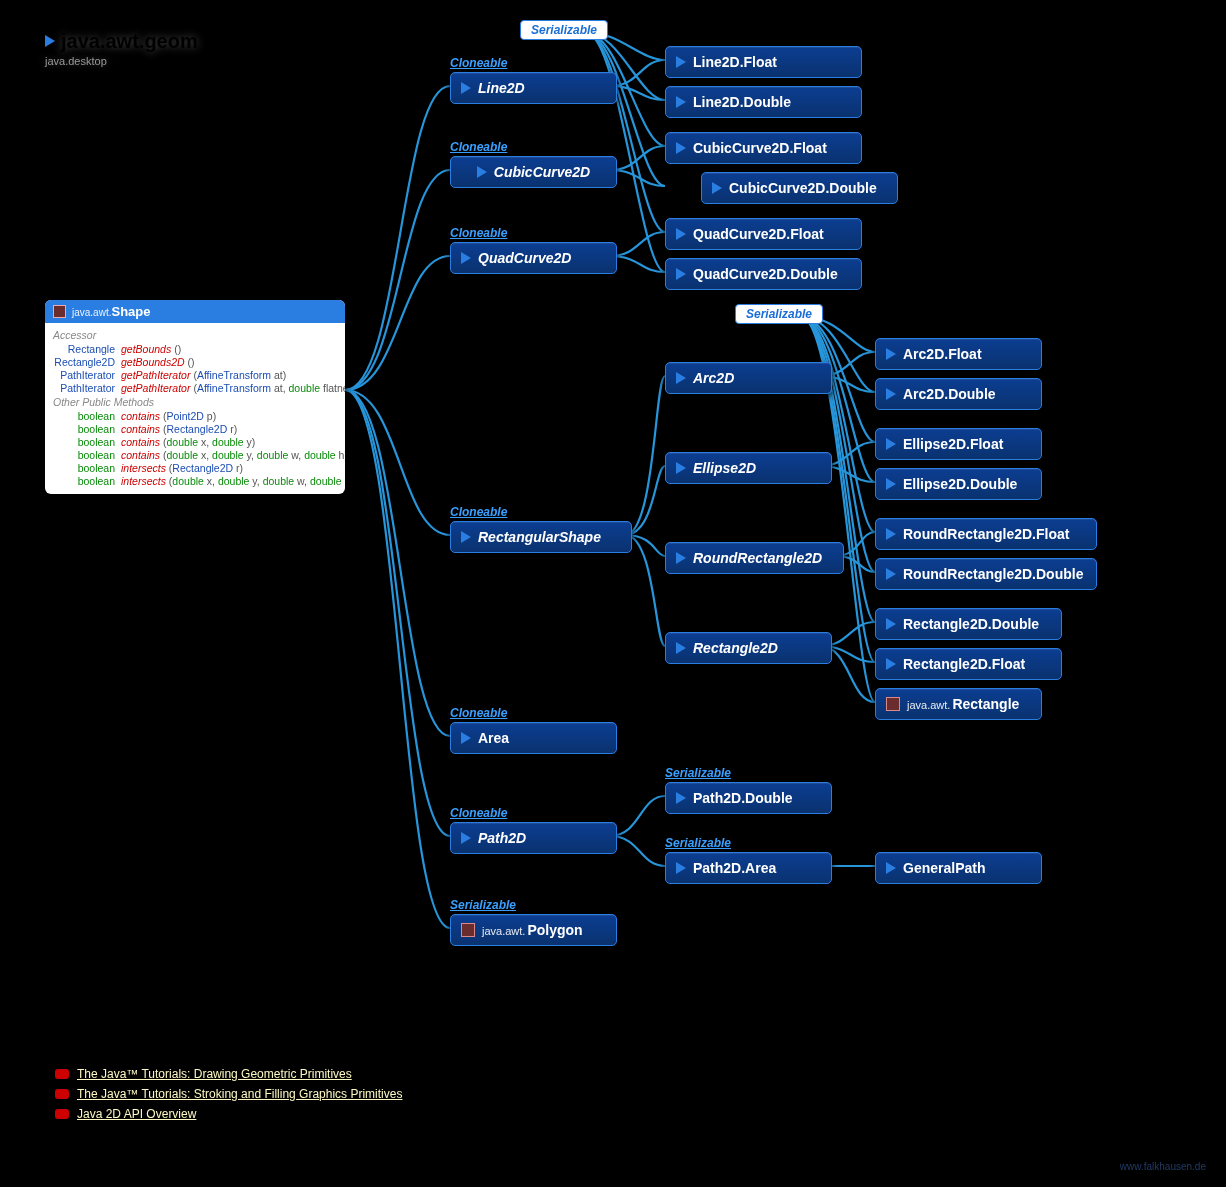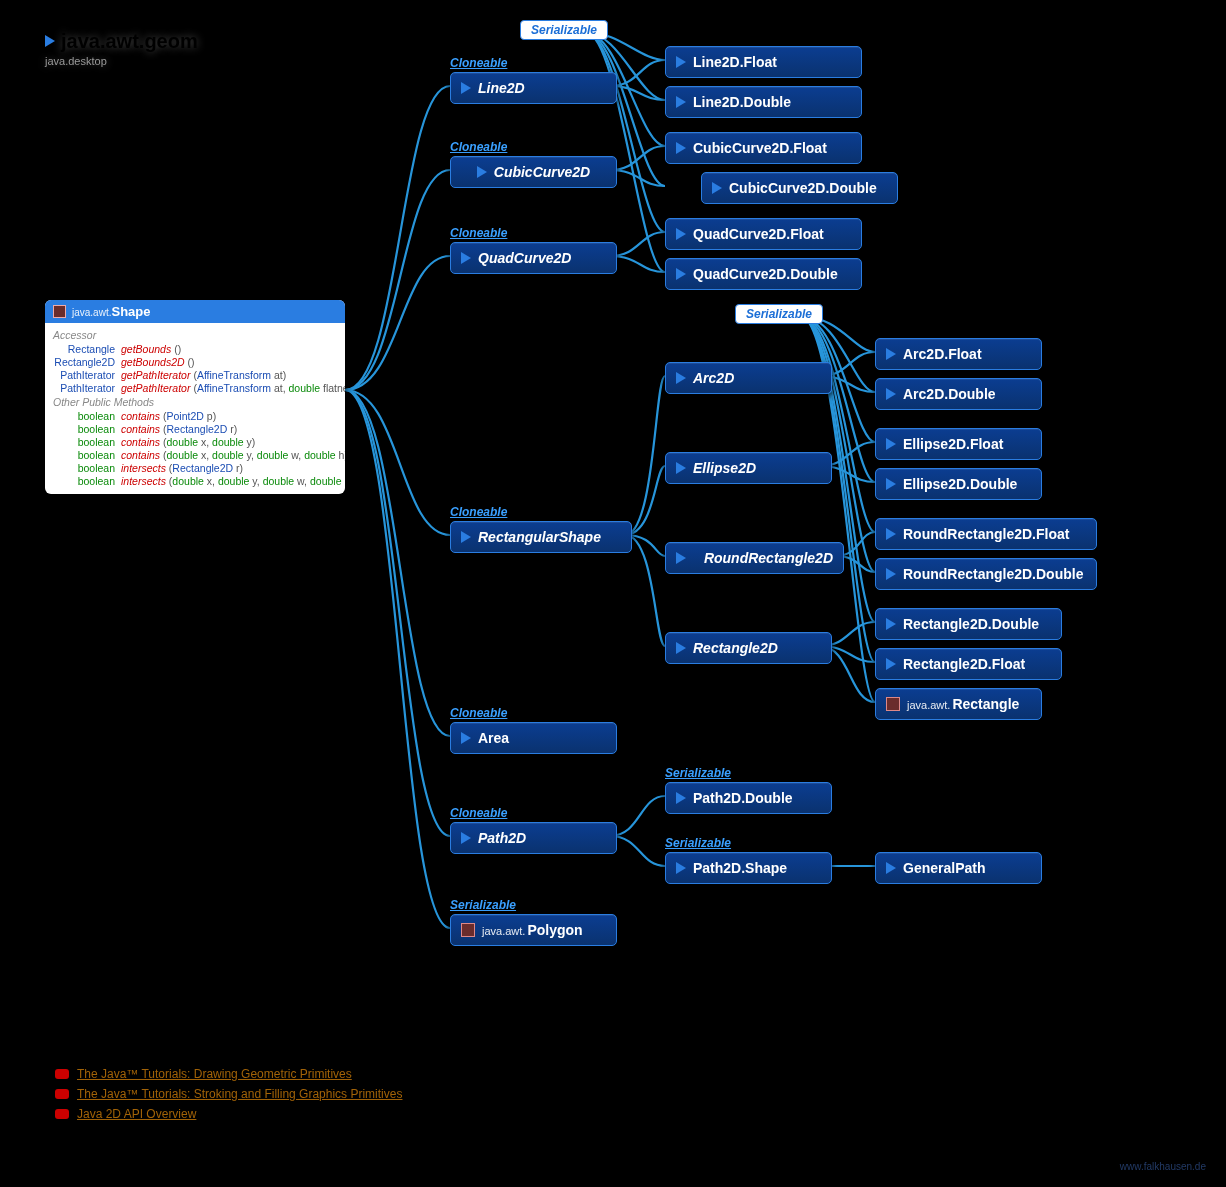--- a/index.html
+++ b/index.html
@@ -142,21 +142,21 @@
     align-items: center;
     gap: 8px;
     margin: 6px 0;
   }
   .fl .pill {
     width: 14px; height: 10px;
     border-radius: 3px;
     background: #c00;
   }
   .fl .link {
-    color: #a16207;
+    color: #fef9c3;
     text-decoration: underline;
     font-size: 12px;
   }
   .watermark {
     position: absolute;
     right: 20px;
     bottom: 15px;
     color: #223a66;
     font-size: 10px;
   }
@@ -335,21 +335,21 @@
     </div>
 
   <div class="node" style="left:665px; top:362px; width:145px;">
       <span class="tri"></span>
       <span class="lbl">Arc2D</span>
     </div>
   <div class="node" style="left:665px; top:452px; width:145px;">
       <span class="tri"></span>
       <span class="lbl">Ellipse2D</span>
     </div>
-  <div class="node" style="left:665px; top:542px; width:157px;justify-content:space-between;">
+  <div class="node" style="left:665px; top:542px; width:157px;">
       <span class="tri"></span>
       <span class="lbl">RoundRectangle2D</span>
     </div>
   <div class="node" style="left:665px; top:632px; width:145px;">
       <span class="tri"></span>
       <span class="lbl">Rectangle2D</span>
     </div>
 
   <div class="node" style="left:875px; top:338px; width:145px;">
       <span class="tri"></span>
@@ -389,21 +389,21 @@
     </div>
 
   <div class="annot" style="left:665px; top:766px;">Serializable</div>
   <div class="node" style="left:665px; top:782px; width:145px;">
       <span class="tri"></span>
       <span class="lbl normal">Path2D.Double</span>
     </div>
   <div class="annot" style="left:665px; top:836px;">Serializable</div>
   <div class="node" style="left:665px; top:852px; width:145px;">
       <span class="tri"></span>
-      <span class="lbl normal">Path2D.Shape</span>
+      <span class="lbl normal">Path2D.Area</span>
     </div>
   <div class="node" style="left:875px; top:852px; width:145px;">
       <span class="tri"></span>
       <span class="lbl normal">GeneralPath</span>
     </div>
 
   <div class="footer">
     <div class="fl">
         <span class="pill"></span>
         <span class="link">The Java™ Tutorials: Drawing Geometric Primitives</span>

